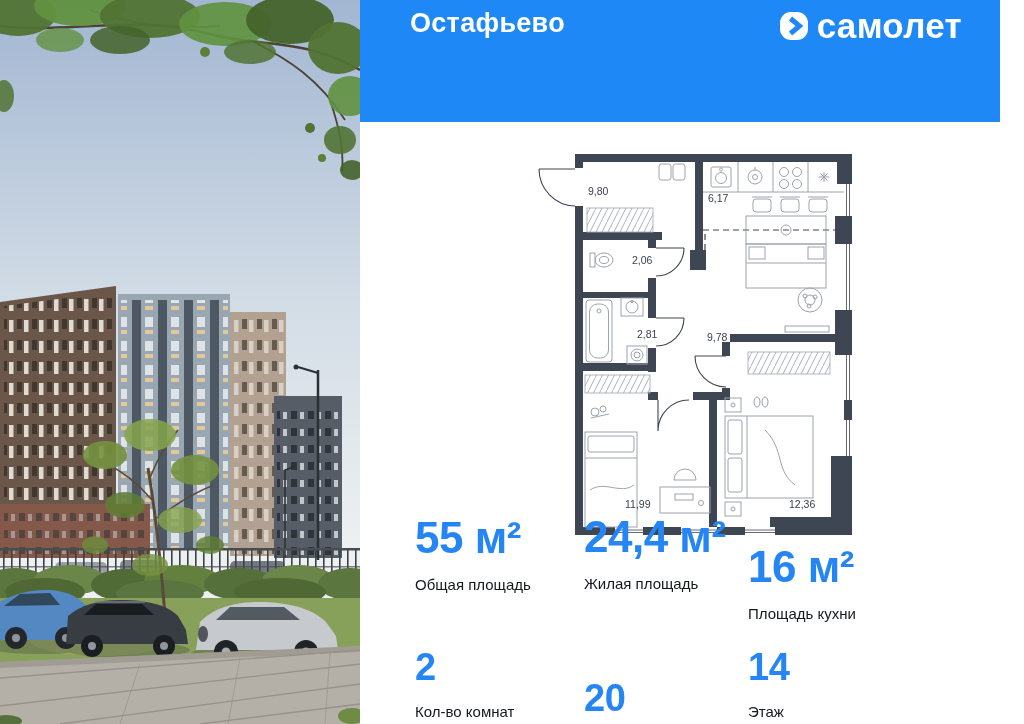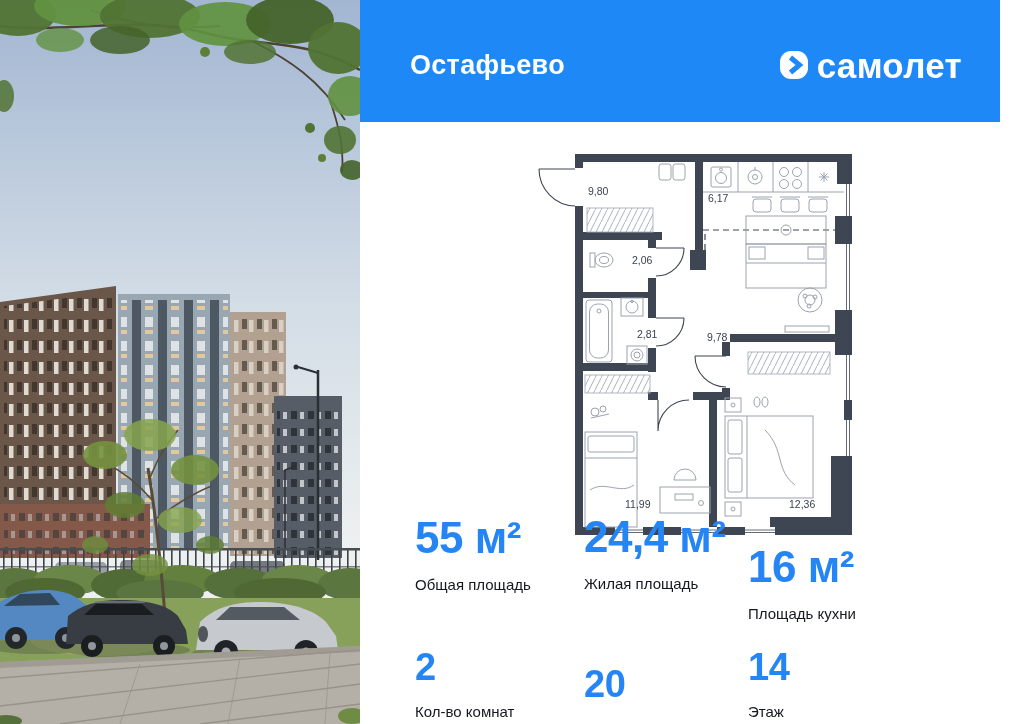--- a/index.html
+++ b/index.html
@@ -3,35 +3,35 @@
 <meta charset="utf-8">
 <style>
   html,body{margin:0;padding:0;background:#ffffff;}
   .card{
     position:relative;width:1024px;height:724px;overflow:hidden;background:#ffffff;
     font-family:"Liberation Sans", sans-serif;
   }
   .photo{position:absolute;left:0;top:0;width:360px;height:724px;}
   .band{
     position:absolute;left:360px;top:0;width:640px;height:122px;background:#1E88F7;
-    display:flex;align-items:center;justify-content:space-between;
+    display:flex;align-items:flex-start;justify-content:space-between;
     box-sizing:border-box;padding:8px 38px 0 50px;
   }
   .title{color:#ffffff;font-size:27px;font-weight:bold;letter-spacing:.3px;}
   .logo{display:flex;align-items:center;gap:9px;margin-left:6px;}
   .logo-icon{width:28px;height:28px;display:block;}
   .logo-text{color:#ffffff;font-size:35px;font-weight:bold;letter-spacing:.3px;line-height:1;}
   .plan{position:absolute;left:535px;top:150px;width:330px;height:395px;}
   .plan text{font-family:"Liberation Sans", sans-serif;font-size:10.5px;fill:#3A4150;}
   .stat{position:absolute;width:165px;}
   .stat .v{color:#2585F4;font-weight:bold;font-size:44px;line-height:48px;letter-spacing:-.5px;}
   .stat.small .v{font-size:38px;line-height:44px;}
   .stat .l{color:#15181D;font-size:15px;line-height:18px;margin-top:14px;}
   .r1c1{left:415px;top:514px;} .r1c2{left:584px;top:513px;} .r1c3{left:748px;top:543px;}
-  .r2c1{left:415px;top:645px;} .r2c2{left:584px;top:662px;} .r2c3{left:748px;top:645px;}
+  .r2c1{left:415px;top:645px;} .r2c2{left:584px;top:676px;} .r2c3{left:748px;top:645px;}
 </style>
 </head>
 <body>
 
 <div class="card">
 
   <svg class="photo" viewBox="0 0 360 724" aria-hidden="true">
     <defs>
       <linearGradient id="sky" x1="0" y1="0" x2="0" y2="1">
         <stop offset="0" stop-color="#a2b6d2"></stop>

